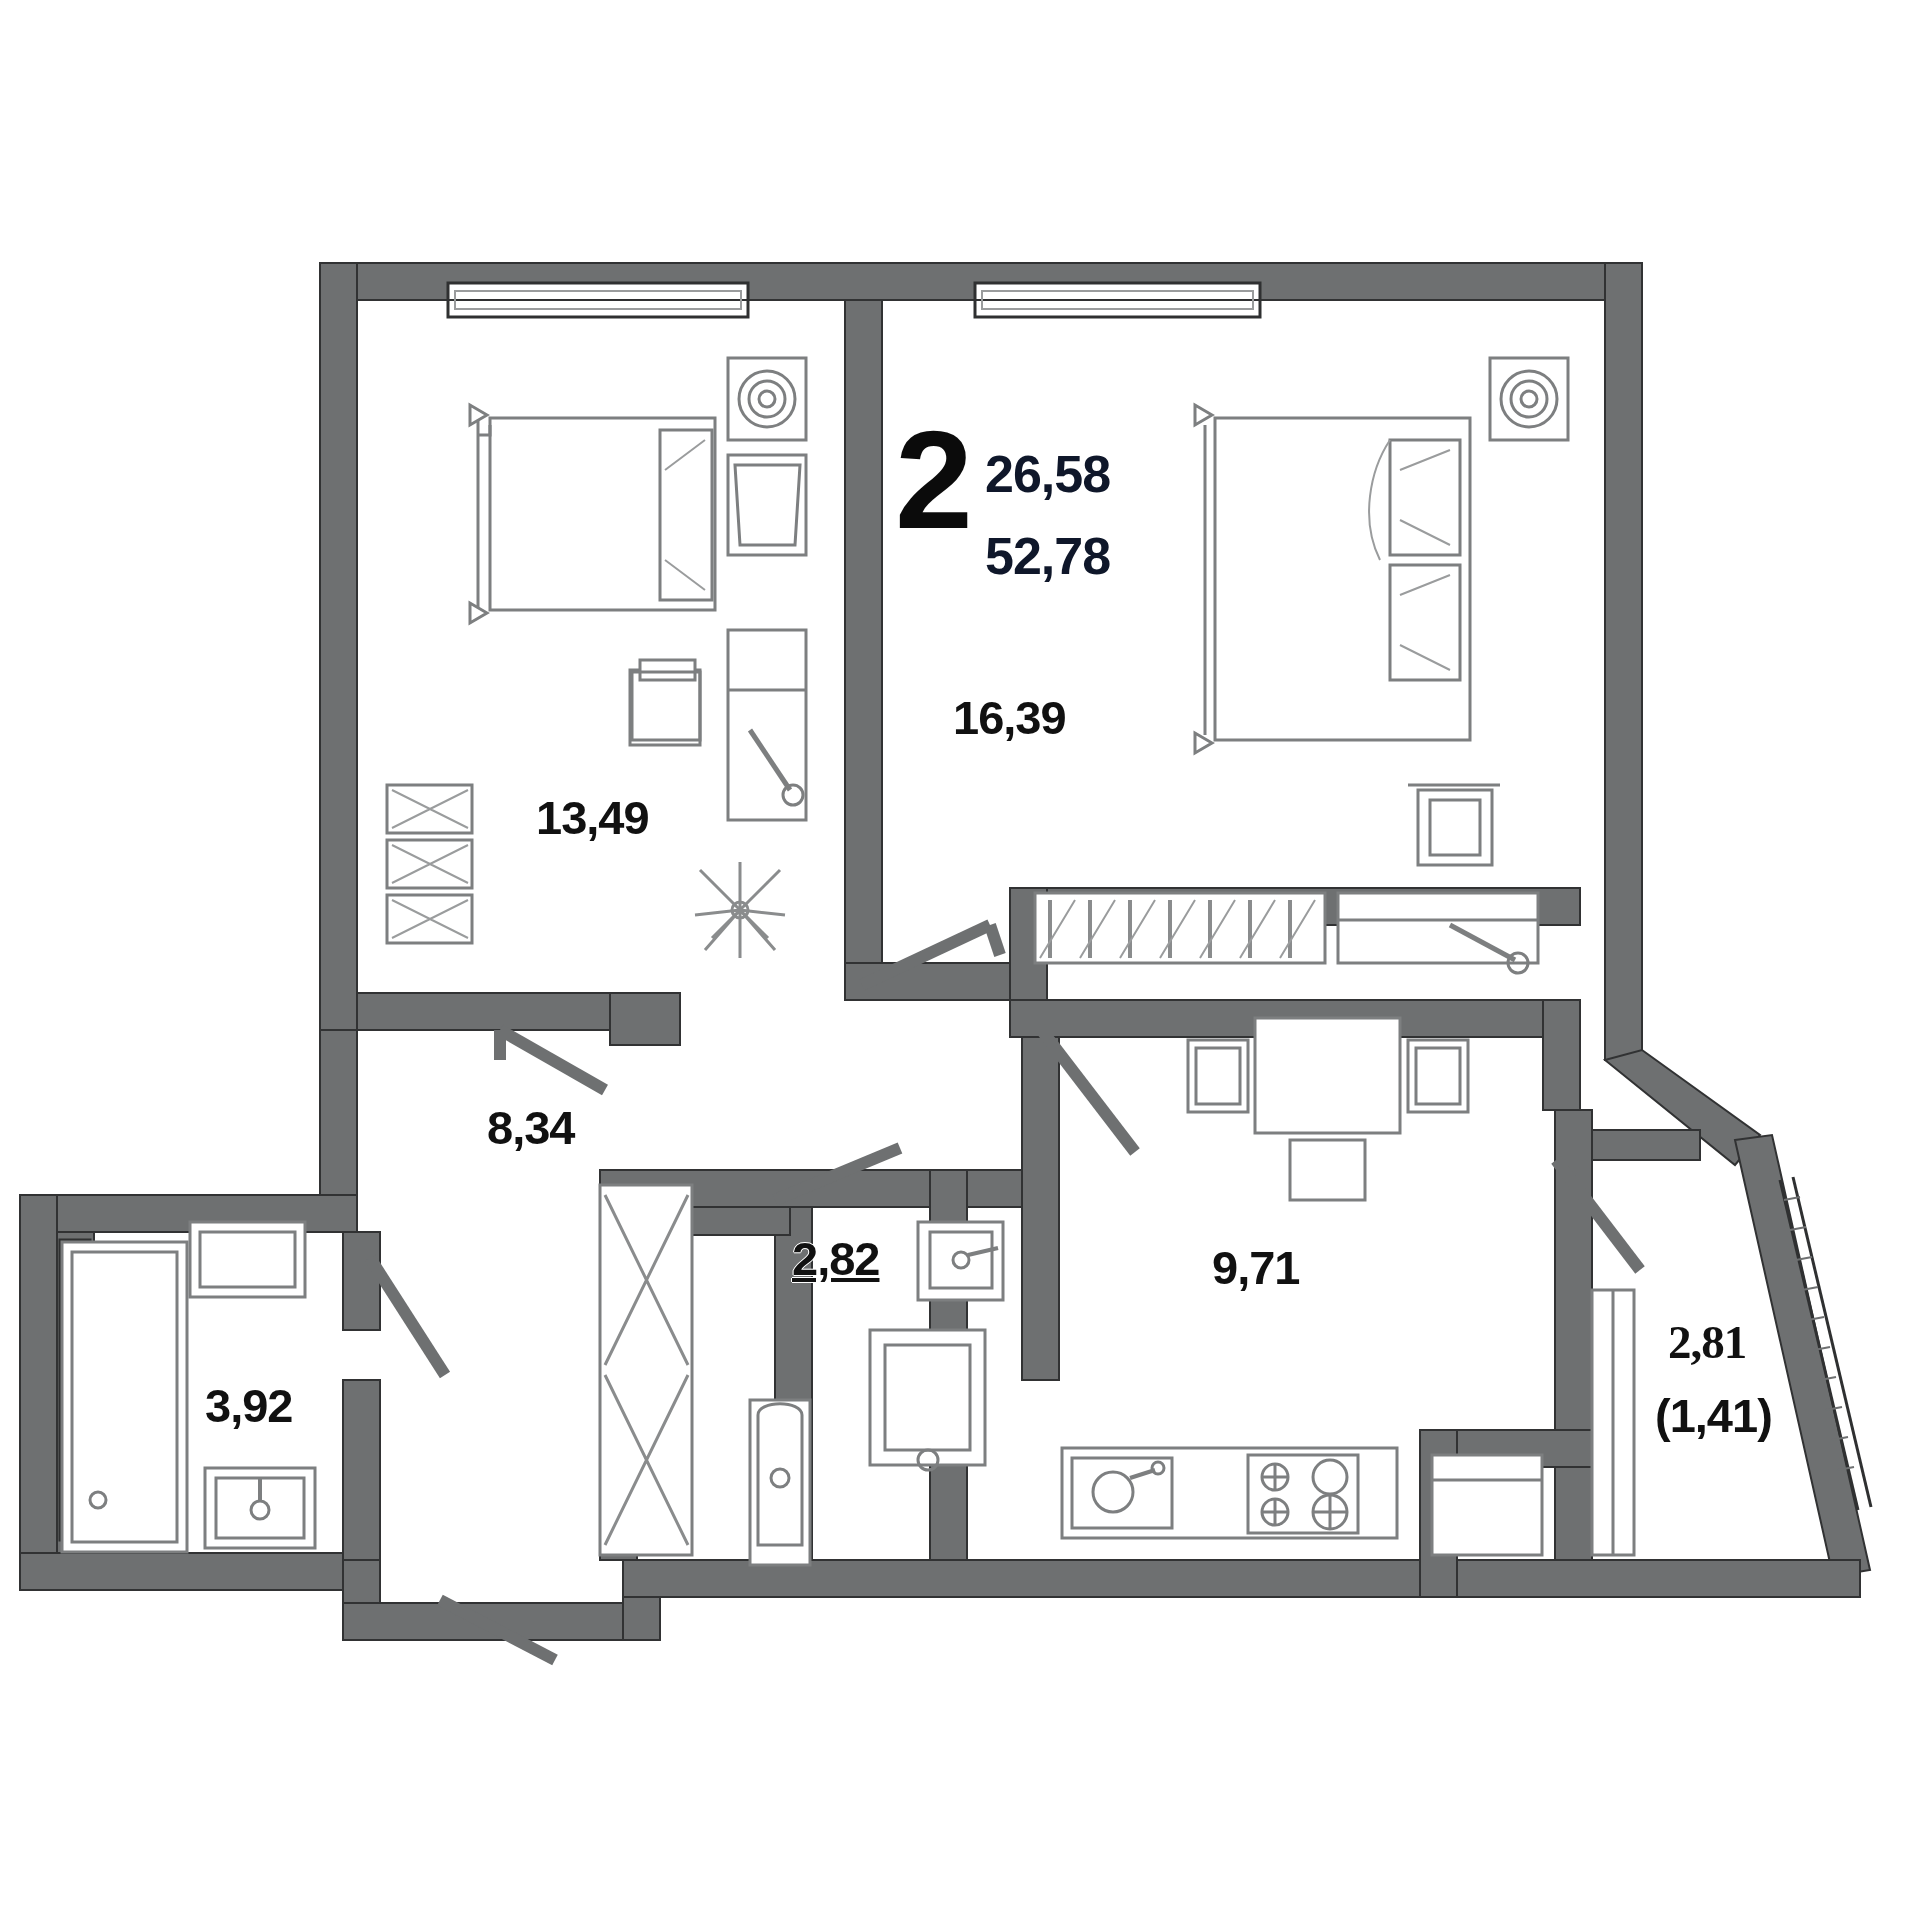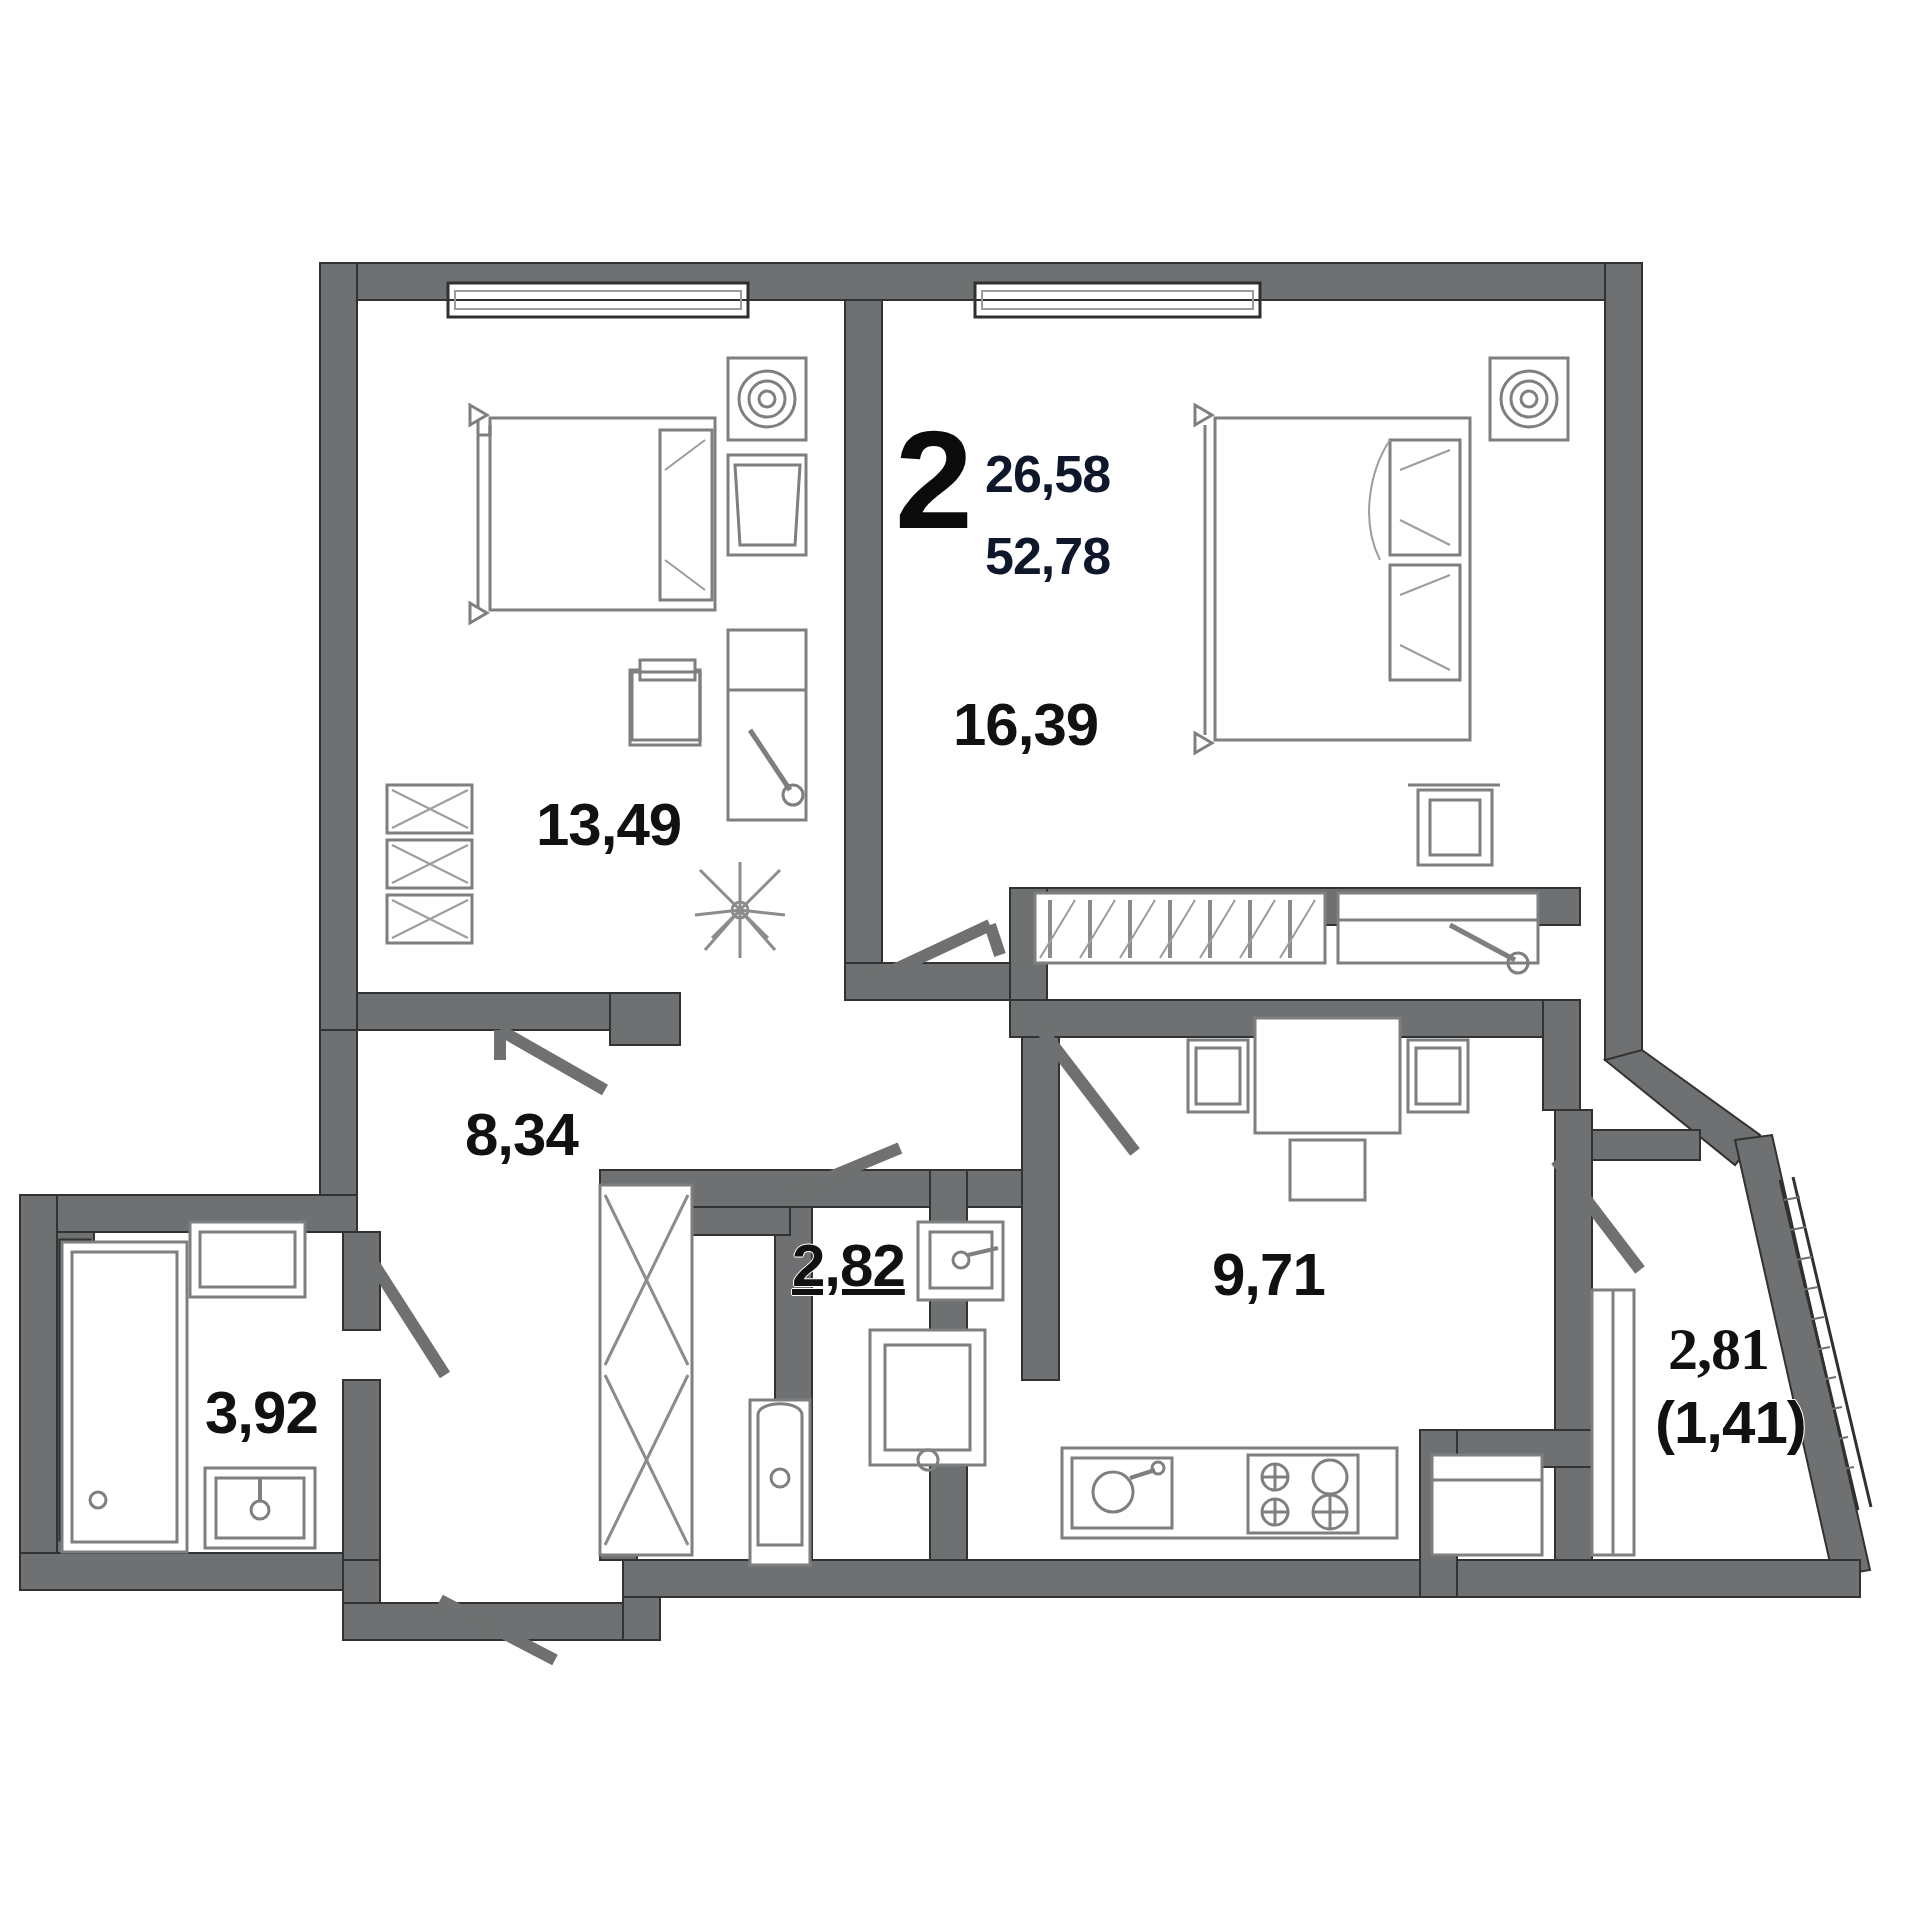--- a/index.html
+++ b/index.html
@@ -31,21 +31,21 @@
     font-family: "Liberation Sans", sans-serif;
     font-weight: bold;
     color: #111111;
     white-space: nowrap;
     letter-spacing: -1px;
     -webkit-text-stroke: 0px;
     text-shadow:
       1px 0 0 #ffffff, -1px 0 0 #ffffff,
       0 1px 0 #ffffff, 0 -1px 0 #ffffff;
   }
-  .area-label { font-size: 60px; }
+  .area-label { font-size: 47px; }
   .title-count {
     position: absolute;
     font-size: 140px;
     font-weight: bold;
     line-height: 0.85;
     color: #0b0b0b;
     font-family: "Liberation Sans", sans-serif;
   }
   .title-areas {
     position: absolute;
@@ -348,21 +348,21 @@
   <div class="title-count" style="left:895px; top:420px;">2</div>
 
   <div class="title-areas" style="left:985px; top:448px;">26,58</div>
 
   <div class="title-areas" style="left:985px; top:530px;">52,78</div>
 
   <div class="label area-label" style="left:536px; top:790px;">13,49</div>
 
   <div class="label area-label" style="left:953px; top:690px;">16,39</div>
 
-  <div class="label area-label" style="left:465px; top:1100px;text-align:center;">8,34</div>
+  <div class="label area-label" style="left:487px; top:1100px;text-align:center;">8,34</div>
 
   <div class="label area-label" style="left:205px; top:1350px;margin-top:28px;">3,92</div>
 
   <div class="label area-label" style="left:792px; top:1231px;text-decoration:underline;">2,82</div>
 
   <div class="label area-label" style="left:1212px; top:1240px;">9,71</div>
 
   <div class="label area-label" style="left:1668px; top:1315px;font-family:Liberation Serif, serif;">2,81</div>
 
   <div class="label area-label" style="left:1655px; top:1388px;">(1,41)</div>

